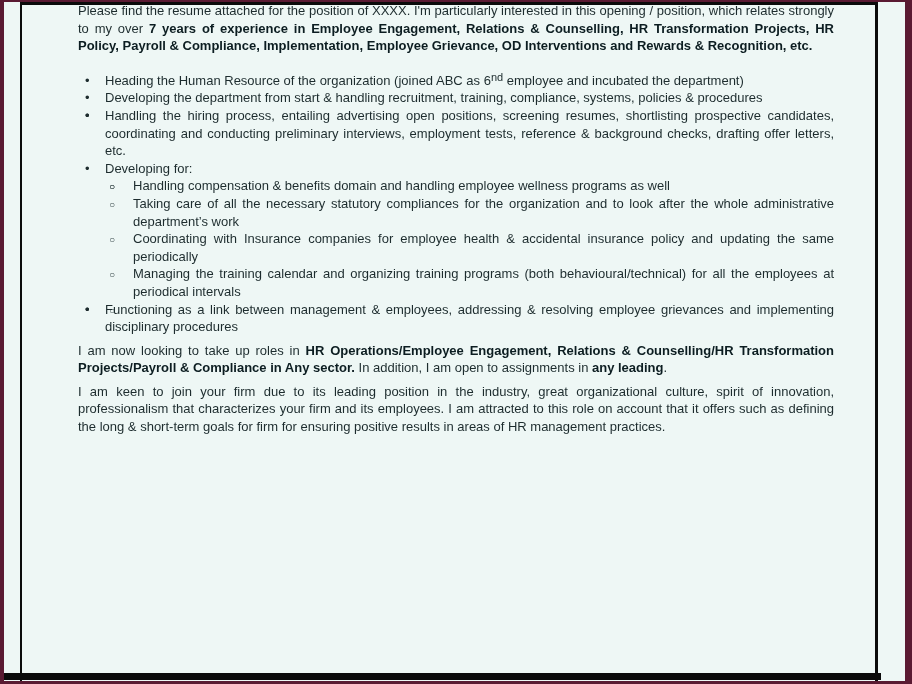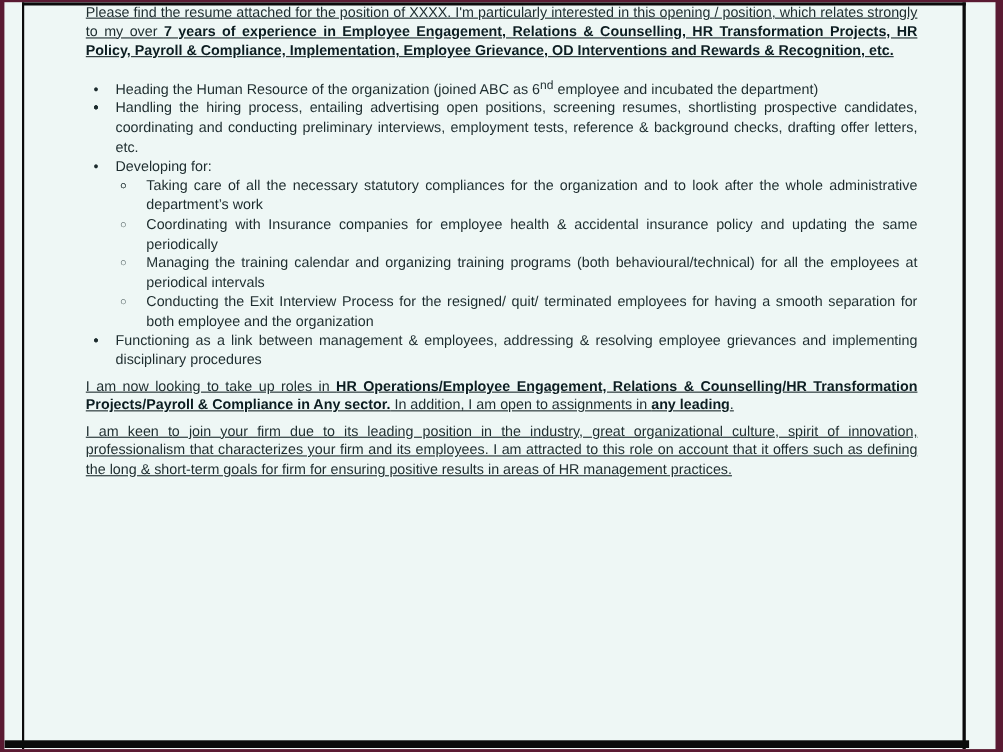--- a/index.html
+++ b/index.html
@@ -15,51 +15,51 @@
   .rule{position:absolute;background:#0b0b0b;}
   .rule-top{top:0;height:3px;left:16px;right:27px;z-index:2;}
   .rule-left{top:0;bottom:0;left:16px;width:2px;z-index:2;}
   .rule-right{top:0;bottom:0;right:27px;width:3px;z-index:2;}
   .rule-bottom{bottom:1px;height:7px;left:0;right:24px;z-index:3;}
   .content{
     position:absolute;left:74px;top:0;width:756px;z-index:1;
     color:#1d2c2e;font-size:13px;line-height:17.6px;
     text-align:justify;
   }
-  .b-p{margin:6px 0 0 0;text-decoration:underline;}
+  .b-p{margin:6px 0 0 0;}
   .b-p:first-child{margin-top:0;}
   .b-li{position:relative;margin:0;padding-left:27px;}
   .b-p + .b-li{margin-top:17px;}
   .b-li .mk{position:absolute;left:7px;top:0;}
   .b-li2{padding-left:55px;}
   .b-li2 .mk{left:31px;font-size:10px;top:1px;color:#3a4a4c;}
   b{color:#0c1d21;}
   sup{font-size:11px;line-height:0;vertical-align:4px;}
 </style>
 </head>
 <body>
 
 <div class="frame">
   <div class="page">
     <div class="rule rule-top"></div>
     <div class="rule rule-left"></div>
     <div class="rule rule-right"></div>
     <div class="content">
         <p class="b-p"><span><span>Please find the resume attached for the position of XXXX. I'm particularly interested in this opening / position, which relates strongly to my over </span><b>7 years of experience in Employee Engagement, Relations &amp; Counselling, HR Transformation Projects, HR Policy, Payroll &amp; Compliance, Implementation, Employee Grievance, OD Interventions and Rewards &amp; Recognition, etc.</b></span></p>
         <div class="b-li"><span class="mk">•</span><span><span>Heading the Human Resource of the organization (joined ABC as 6</span><sup>nd</sup><span> employee and incubated the department)</span></span></div>
-        <div class="b-li"><span class="mk">•</span></div>
+        <div class="b-li"><span class="mk">•</span><span><span>Developing the department from start &amp; handling recruitment, training, compliance, systems, policies &amp; procedures</span></span></div>
         <div class="b-li"><span class="mk">•</span></div>
         <div class="b-li"><span class="mk">•</span><span><span>Handling the hiring process, entailing advertising open positions, screening resumes, shortlisting prospective candidates, coordinating and conducting preliminary interviews, employment tests, reference &amp; background checks, drafting offer letters, etc.</span></span></div>
         <div class="b-li"><span class="mk">•</span><span><span>Developing for:</span></span></div>
         <div class="b-li b-li2"><span class="mk">○</span></div>
-        <div class="b-li b-li2"><span class="mk">○</span></div>
+        <div class="b-li b-li2"><span class="mk">○</span><span><span>Handling compensation &amp; benefits domain and handling employee wellness programs as well</span></span></div>
         <div class="b-li b-li2"><span class="mk">○</span><span><span>Taking care of all the necessary statutory compliances for the organization and to look after the whole administrative department’s work</span></span></div>
         <div class="b-li b-li2"><span class="mk">○</span><span><span>Coordinating with Insurance companies for employee health &amp; accidental insurance policy and updating the same periodically</span></span></div>
         <div class="b-li b-li2"><span class="mk">○</span><span><span>Managing the training calendar and organizing training programs (both behavioural/technical) for all the employees at periodical intervals</span></span></div>
-        <div class="b-li b-li2"><span class="mk">○</span><span><span>Conducting the Exit Interview Process for the resigned/ quit/ terminated employees for having a smooth separation for both employee and the organization</span></span></div>
+        <div class="b-li b-li2"><span class="mk">○</span></div>
         <div class="b-li"><span class="mk">•</span></div>
         <div class="b-li"><span class="mk">•</span><span><span>Functioning as a link between management &amp; employees, addressing &amp; resolving employee grievances and implementing disciplinary procedures</span></span></div>
         <p class="b-p"><span><span>I am now looking to take up roles in </span><b>HR Operations/Employee Engagement, Relations &amp; Counselling/HR Transformation Projects/Payroll &amp; Compliance in Any sector.</b><span> In addition, I am open to assignments in </span><b>any leading</b><span>.</span></span></p>
         <p class="b-p"><span><span>I am keen to join your firm due to its leading position in the industry, great organizational culture, spirit of innovation, professionalism that characterizes your firm and its employees. I am attracted to this role on account that it offers such as defining the long &amp; short-term goals for firm for ensuring positive results in areas of HR management practices.</span></span></p>
       </div>
     <div class="rule rule-bottom"></div>
   </div>
 </div>
 
 </body></html>

